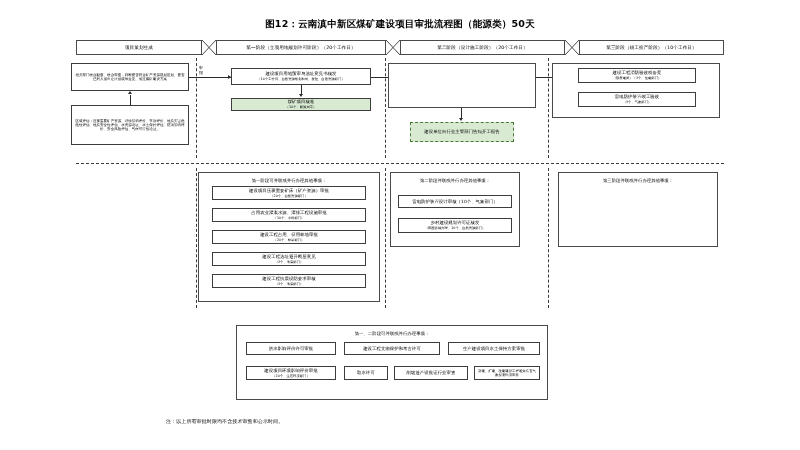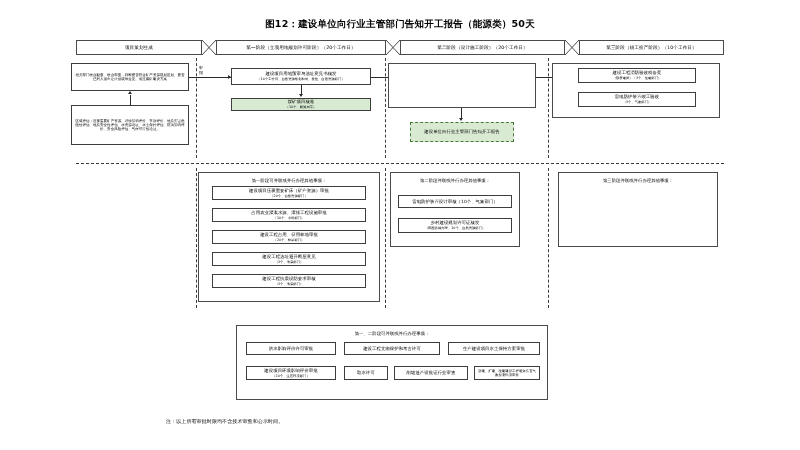--- a/index.html
+++ b/index.html
@@ -173,21 +173,21 @@
     position: absolute;
     font-size: 5px;
     letter-spacing: 0.1px;
   }
 </style>
 </head>
 <body>
 
 <div id="page">
 
-  <div class="title">图12：建设单位向行业主管部门告知开工报告（能源类）50天</div>
+  <div class="title">图12：云南滇中新区煤矿建设项目审批流程图（能源类）50天</div>
 
   <div class="banner-row">
     <div class="banner" style="left:0px; width:126px;">
       <span>项目策划生成</span>
     </div>
     <div class="notch" style="left:126px;">
       <svg width="14" height="15" viewBox="0 0 14 15">
         <path d="M0,0 L14,15 M14,0 L0,15" stroke="#4a4a4a" stroke-width="1" fill="none"></path>
       </svg>
     </div>

